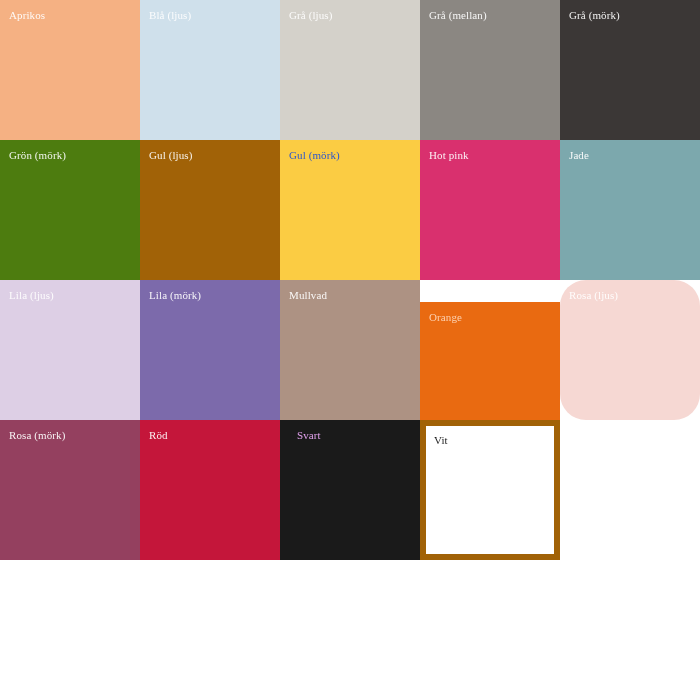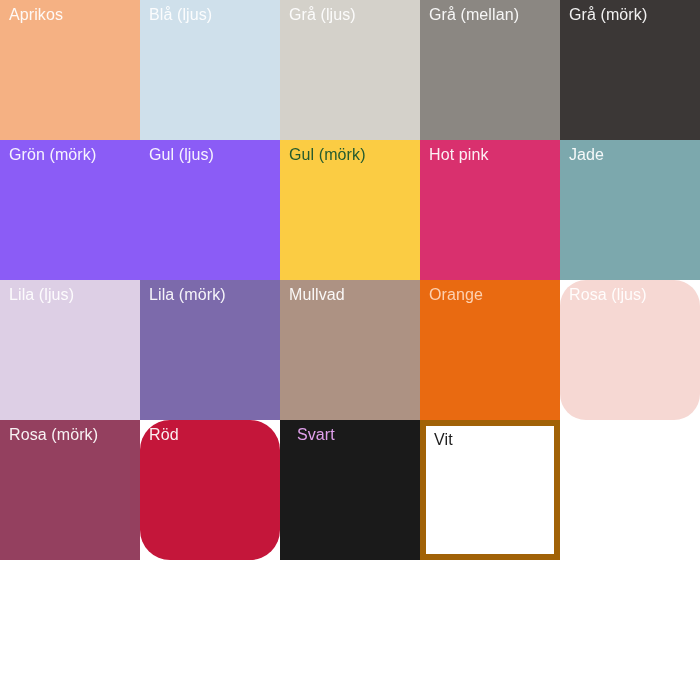--- a/index.html
+++ b/index.html
@@ -28,22 +28,22 @@
     width: 140px;
     height: 140px;
     box-sizing: border-box;
     overflow: hidden;
   }
 
   .swatch-label {
     position: absolute;
     top: 6px;
     left: 9px;
-    font-family: Liberation Sans, sans-serif;
-    font-size: 16px;
+    font-family: Liberation Serif, serif;
+    font-size: 11px;
     line-height: 18px;
     letter-spacing: 0.1px;
     white-space: nowrap;
     color: #ffffff;
     opacity: 0.93;
     font-weight: 400;
   }
 
   
   .swatch.is-white {
@@ -74,54 +74,54 @@
     </div>
     <div class="swatch" style="background: rgb(212, 209, 202);">
       <span class="swatch-label" style="color: rgb(255, 255, 255);">Grå (ljus)</span>
     </div>
     <div class="swatch" style="background: rgb(139, 135, 130);">
       <span class="swatch-label" style="color: rgb(255, 255, 255);">Grå (mellan)</span>
     </div>
     <div class="swatch" style="background: rgb(59, 55, 54);">
       <span class="swatch-label" style="color: rgb(255, 255, 255);">Grå (mörk)</span>
     </div>
-    <div class="swatch" style="background: #8b5cf6;">
+    <div class="swatch" style="background: #4d7c0f;">
       <span class="swatch-label" style="color: rgb(255, 255, 255);">Grön (mörk)</span>
     </div>
-    <div class="swatch" style="background: #8b5cf6; padding-left: 40px;">
+    <div class="swatch" style="background: #a16207; padding-left: 40px;">
       <span class="swatch-label" style="color: rgb(255, 255, 255);">Gul (ljus)</span>
     </div>
     <div class="swatch" style="background: rgb(251, 204, 67);">
-      <span class="swatch-label" style="color: #14532d;">Gul (mörk)</span>
+      <span class="swatch-label" style="color: #1d4ed8;">Gul (mörk)</span>
     </div>
     <div class="swatch" style="background: rgb(217, 48, 110);">
       <span class="swatch-label" style="color: rgb(255, 255, 255);">Hot pink</span>
     </div>
     <div class="swatch" style="background: rgb(124, 168, 173);">
       <span class="swatch-label" style="color: rgb(255, 255, 255);">Jade</span>
     </div>
     <div class="swatch" style="background: rgb(221, 207, 229);">
       <span class="swatch-label" style="color: rgb(255, 255, 255);">Lila (ljus)</span>
     </div>
     <div class="swatch" style="background: rgb(124, 106, 171);">
       <span class="swatch-label" style="color: rgb(255, 255, 255);">Lila (mörk)</span>
     </div>
     <div class="swatch" style="background: rgb(173, 146, 131);">
       <span class="swatch-label" style="color: rgb(255, 255, 255);">Mullvad</span>
     </div>
-    <div class="swatch" style="background: rgb(233, 106, 17);">
+    <div class="swatch" style="background: rgb(233, 106, 17); margin-top: 22px;">
       <span class="swatch-label" style="color: rgb(255, 217, 189);">Orange</span>
     </div>
     <div class="swatch" style="background: rgb(246, 216, 211); border-radius: 26px;">
       <span class="swatch-label" style="color: rgb(255, 255, 255);">Rosa (ljus)</span>
     </div>
     <div class="swatch" style="background: rgb(148, 64, 95);">
       <span class="swatch-label" style="color: rgb(255, 255, 255);">Rosa (mörk)</span>
     </div>
-    <div class="swatch" style="background: rgb(196, 22, 58); border-radius: 30px;">
+    <div class="swatch" style="background: rgb(196, 22, 58);">
       <span class="swatch-label" style="color: rgb(255, 255, 255);">Röd</span>
     </div>
     <div class="swatch" style="background: rgb(26, 26, 26);">
       <span class="swatch-label" style="color: #f0abfc; margin-left: 8px;">Svart</span>
     </div>
     <div class="swatch is-white">
       <span class="swatch-label" style="color: rgb(28, 28, 28);">Vit</span>
     </div>
     <div class="swatch is-empty" style="background: rgb(255, 255, 255);"></div>
     <div class="swatch is-empty" style="background: rgb(255, 255, 255);"></div>

